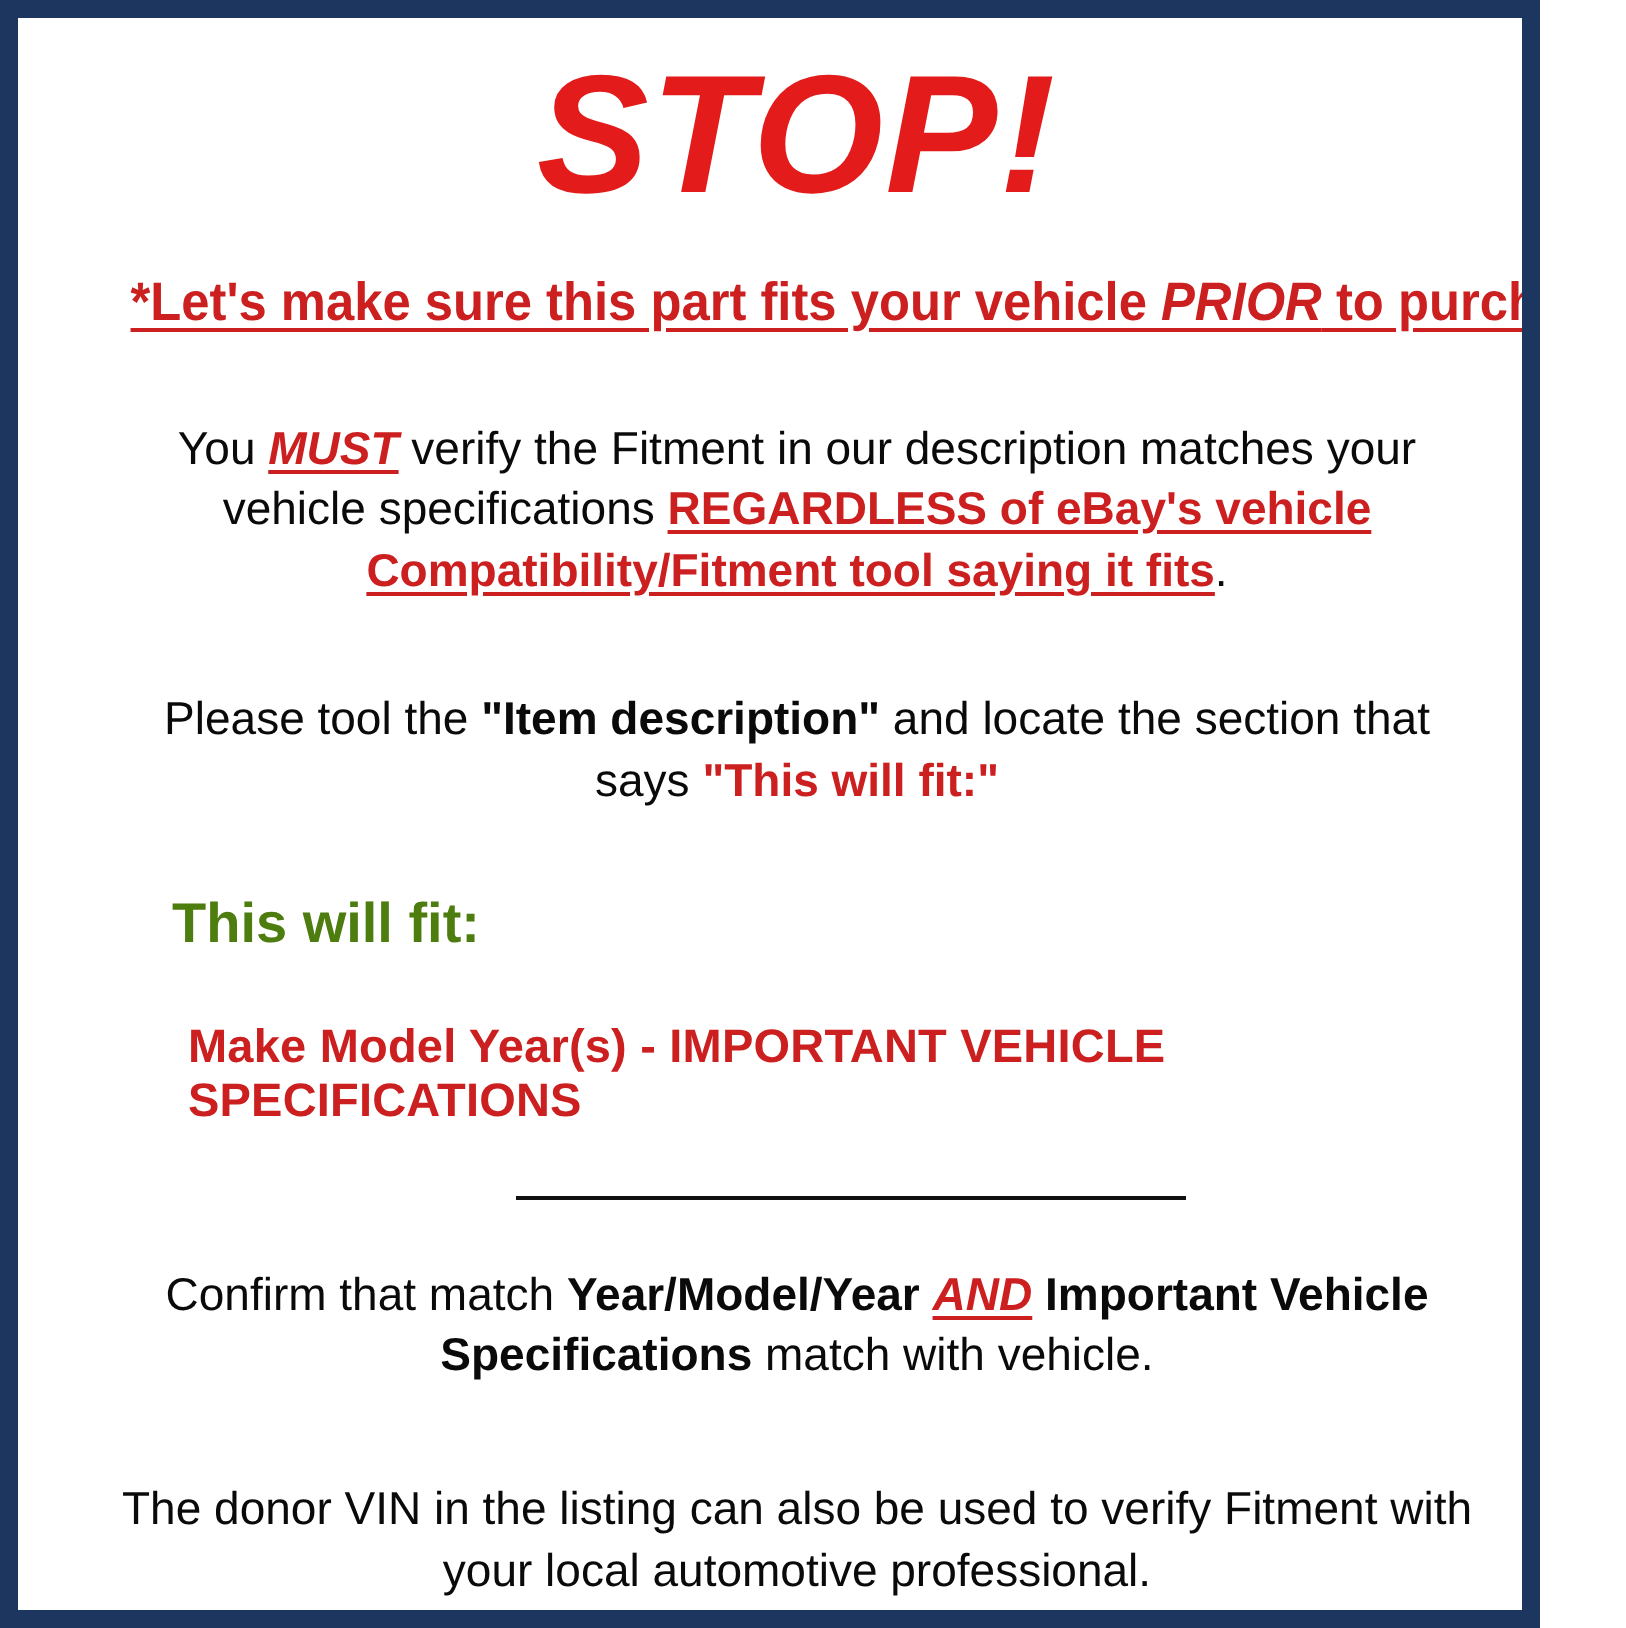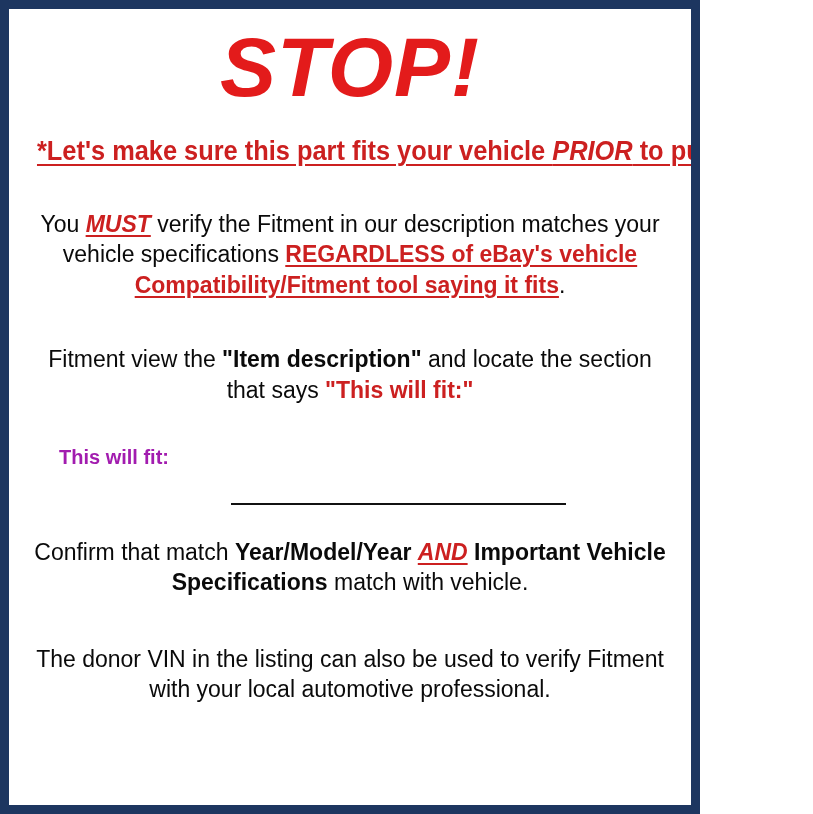--- a/index.html
+++ b/index.html
@@ -9,27 +9,28 @@
   }
   body {
     width: 813px;
     height: 814px;
     overflow: hidden;
     font-family: "Liberation Sans", sans-serif;
   }
 
   #notice-card {
     box-sizing: border-box;
-    width: 700px;
+    width: 770px;
     height: 814px;
     background: #ffffff;
     border: 9px solid #1d3557;
     border-color: #1d3660;
     position: relative;
     overflow: hidden;
+    padding-left: 27px;
   }
 
   .inner {
     box-sizing: border-box;
     width: 100%;
     height: 100%;
     padding: 0 8px;
     position: relative;
   }
 
@@ -116,24 +117,24 @@
     font-style: italic;
     font-weight: normal;
     font-size: 26px;
     line-height: 1.15;
     text-decoration: underline;
     text-underline-offset: 3px;
     display: inline-block;
     margin: 0;
   }
   .example-fit {
-    color: #a21caf;
+    color: #4d7c0f;
     font-family: "Liberation Sans Narrow", "Liberation Sans", sans-serif;
     font-weight: bold;
-    font-size: 20px;
+    font-size: 28px;
     line-height: 1.15;
     margin: 2px 0 0 0;
   }
   .example-spec {
     color: #cc2020;
     font-family: "Liberation Sans Narrow", "Liberation Sans", sans-serif;
     font-weight: bold;
     font-size: 23.5px;
     line-height: 1.15;
     letter-spacing: 0.1px;
@@ -165,24 +166,25 @@
 
 <div id="notice-card" style="border-color: rgb(29, 54, 96); background: rgb(255, 255, 255);">
   <div class="inner">
 
     <div class="stop-title">STOP!</div>
 
     <div class="tagline"><span>*Let's make sure this part fits your vehicle </span><span class="it">PRIOR</span><span> to purchasing*</span></div>
 
     <p class="para block-must"><span>You </span><span class="red-bold-cond-ital">MUST</span><span> verify the Fitment in our description matches your vehicle specifications </span><span class="red-bold-cond">REGARDLESS of eBay's vehicle Compatibility/Fitment tool saying it fits</span><span>.</span></p>
 
-    <p class="para block-please"><span>Fitment view the </span><span class="blk-bold">"Item description"</span><span> and locate the section that says </span><span class="red-bold-plain">"This will fit:"</span></p>
+    <p class="para block-please"><span>Please tool the </span><span class="blk-bold">"Item description"</span><span> and locate the section that says </span><span class="red-bold-plain">"This will fit:"</span></p>
 
     <div class="example-block">
       <div class="example-fit">This will fit:</div>
+      <div class="example-spec">Make Model Year(s) - IMPORTANT VEHICLE SPECIFICATIONS</div>
     </div>
 
     <div class="divider-wrap">
       <div class="divider"></div>
     </div>
 
     <p class="para block-confirm"><span>Confirm that match </span><span class="blk-bold">Year/Model/Year</span><span> </span><span class="red-bold-cond-ital">AND</span><span> </span><span class="blk-bold">Important Vehicle Specifications</span><span> match with vehicle.</span></p>
 
     <p class="para block-vin">The donor VIN in the listing can also be used to verify Fitment with your local automotive professional.</p>
 

